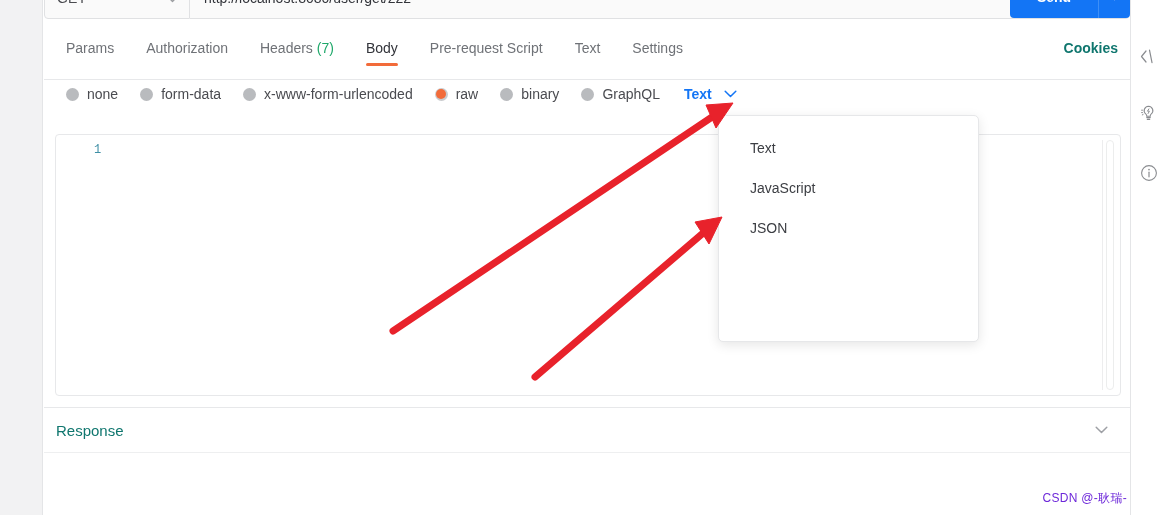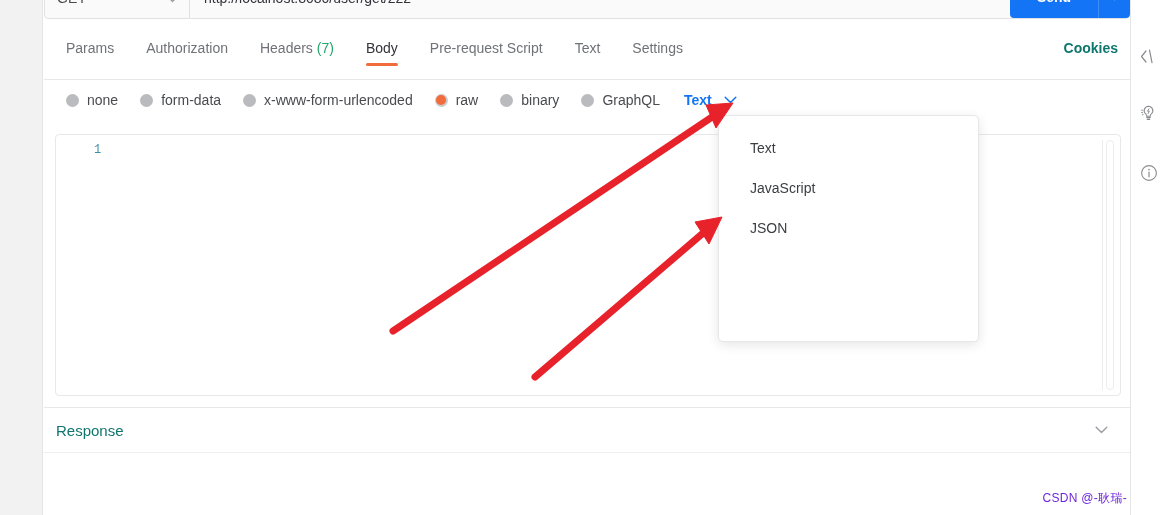--- a/index.html
+++ b/index.html
@@ -129,21 +129,21 @@
   }
   .tabs-divider {
     position: absolute; left: 0; top: 79px;
     width: 1086px; height: 1px; background: #e7e8ea;
   }
 
   
   .bodytype-row {
     position: absolute; left: 22px; top: 86px;
     height: 28px;
-    display: flex; align-items: center;
+    display: flex; align-items: flex-start;
   }
   .radio-opt {
     display: flex; align-items: center;
     margin-right: 22px;
     cursor: pointer;
     white-space: nowrap;
   }
   .radio-dot {
     width: 13px; height: 13px; border-radius: 50%;
     background: #b9bbbe;

